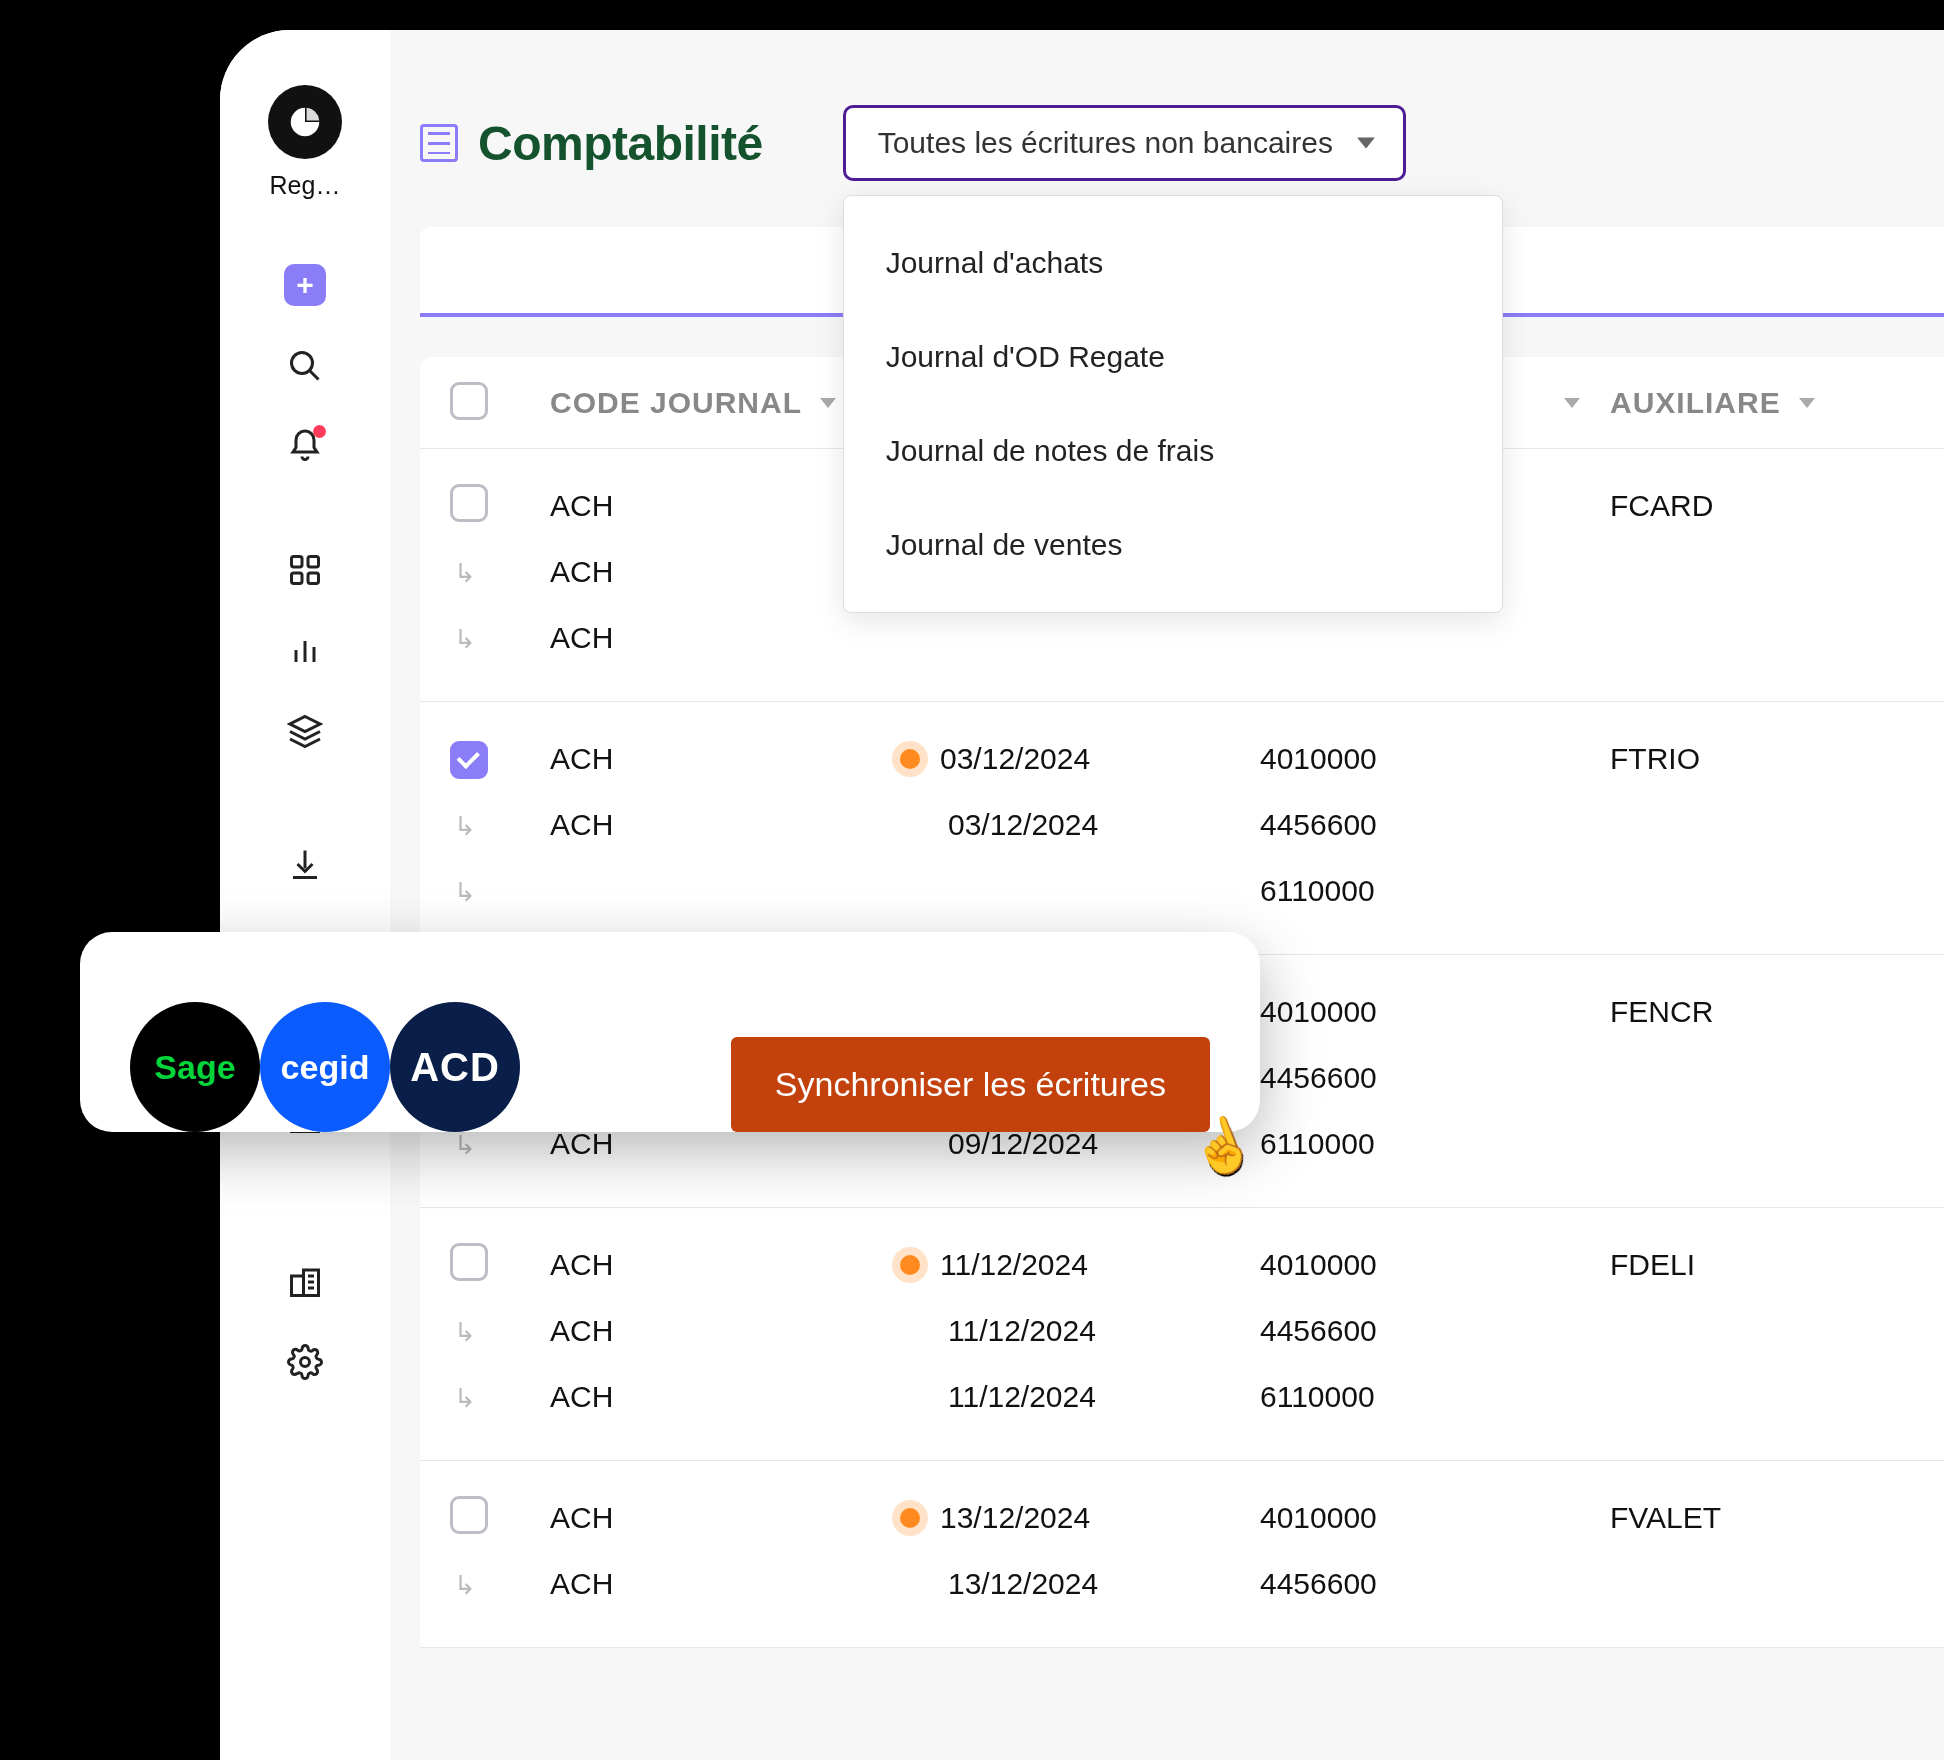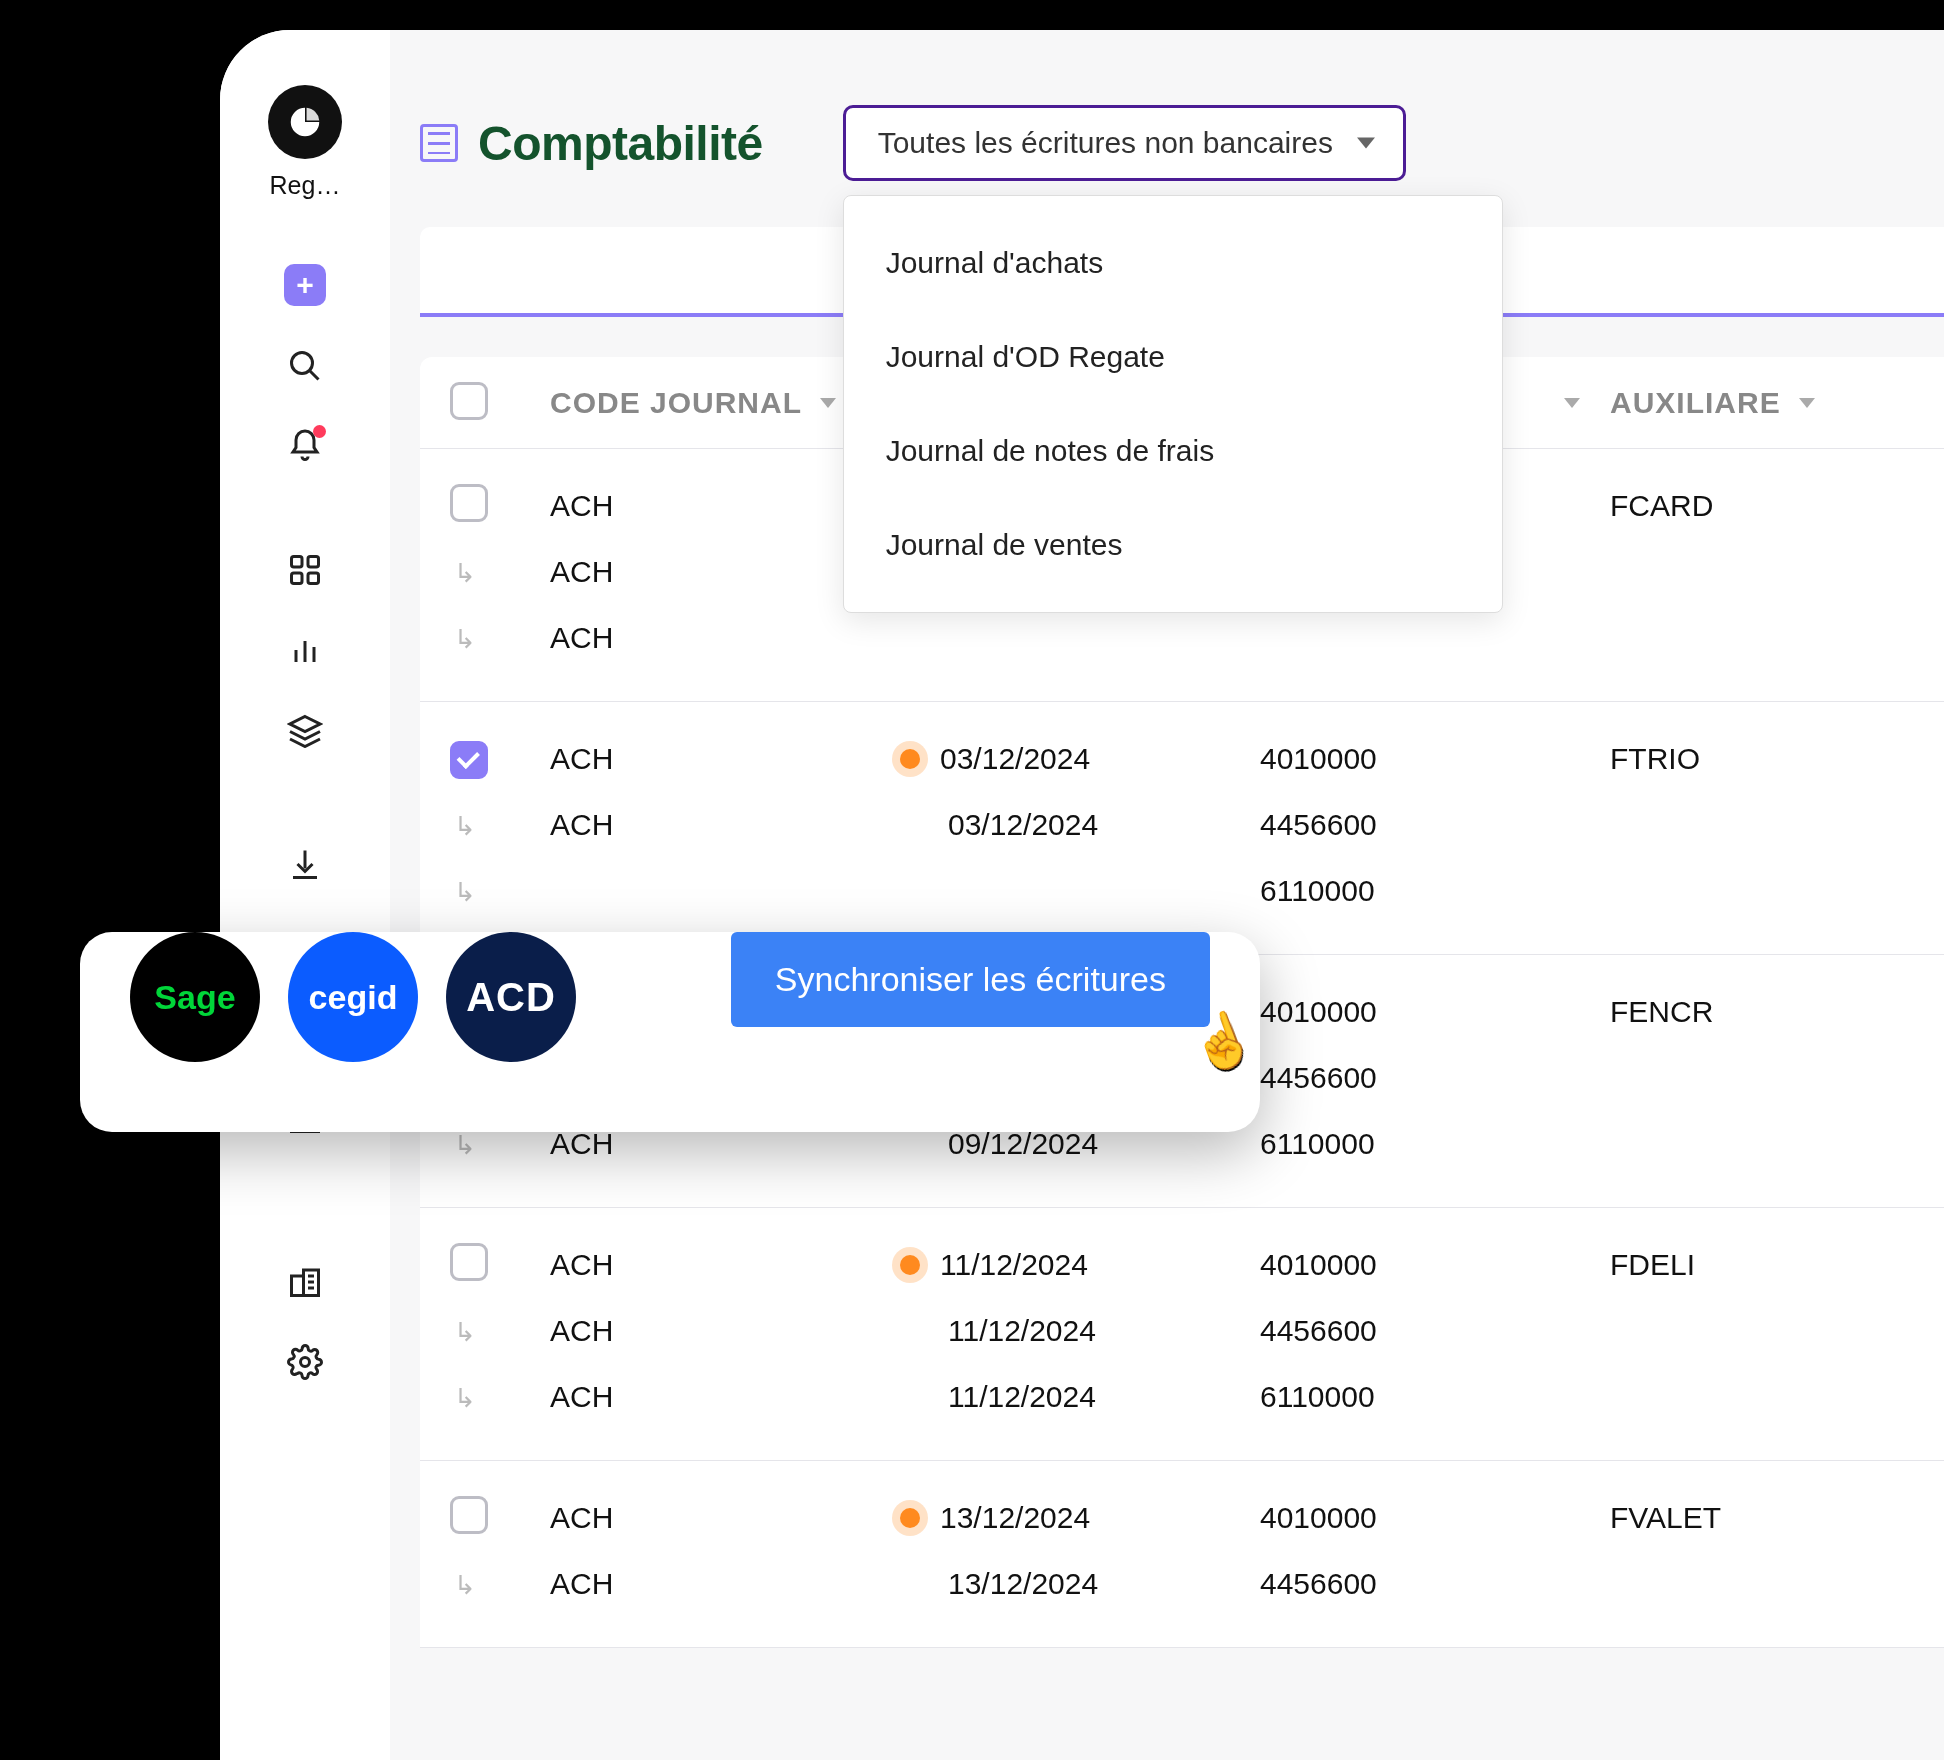--- a/index.html
+++ b/index.html
@@ -204,36 +204,35 @@
   
   .sync-popover {
     position: absolute;
     left: 80px; top: 932px;
     width: 1180px;
     height: 200px;
     background: #fff;
     border-radius: 32px;
     box-shadow: 0 20px 60px rgba(0,0,0,0.28);
     display: flex;
-    align-items: flex-start;
+    align-items: flex-end;
     padding: 0 50px;
-    gap: 28px;
     z-index: 50;
   }
   .int-logo {
     width: 130px; height: 130px; border-radius: 50%;
     display: flex; align-items: center; justify-content: center;
     font-weight: 700;
   }
   .logo-sage  { background: #000; color: #00d639; font-size: 34px; }
   .logo-cegid { background: #0b5cff; color: #fff; font-size: 34px; }
   .logo-acd   { background: #0a1e4a; color: #fff; font-size: 40px; letter-spacing: 1px; }
   .sync-btn {
     margin-left: auto;
-    background: #3b82f6;
+    background: #c2410c;
     color: #fff;
     font-size: 34px;
     padding: 28px 44px;
     border-radius: 6px;
     cursor: pointer;
     position: relative;
   }
   .cursor-hand {
     position: absolute;
     right: -45px; bottom: -45px;

